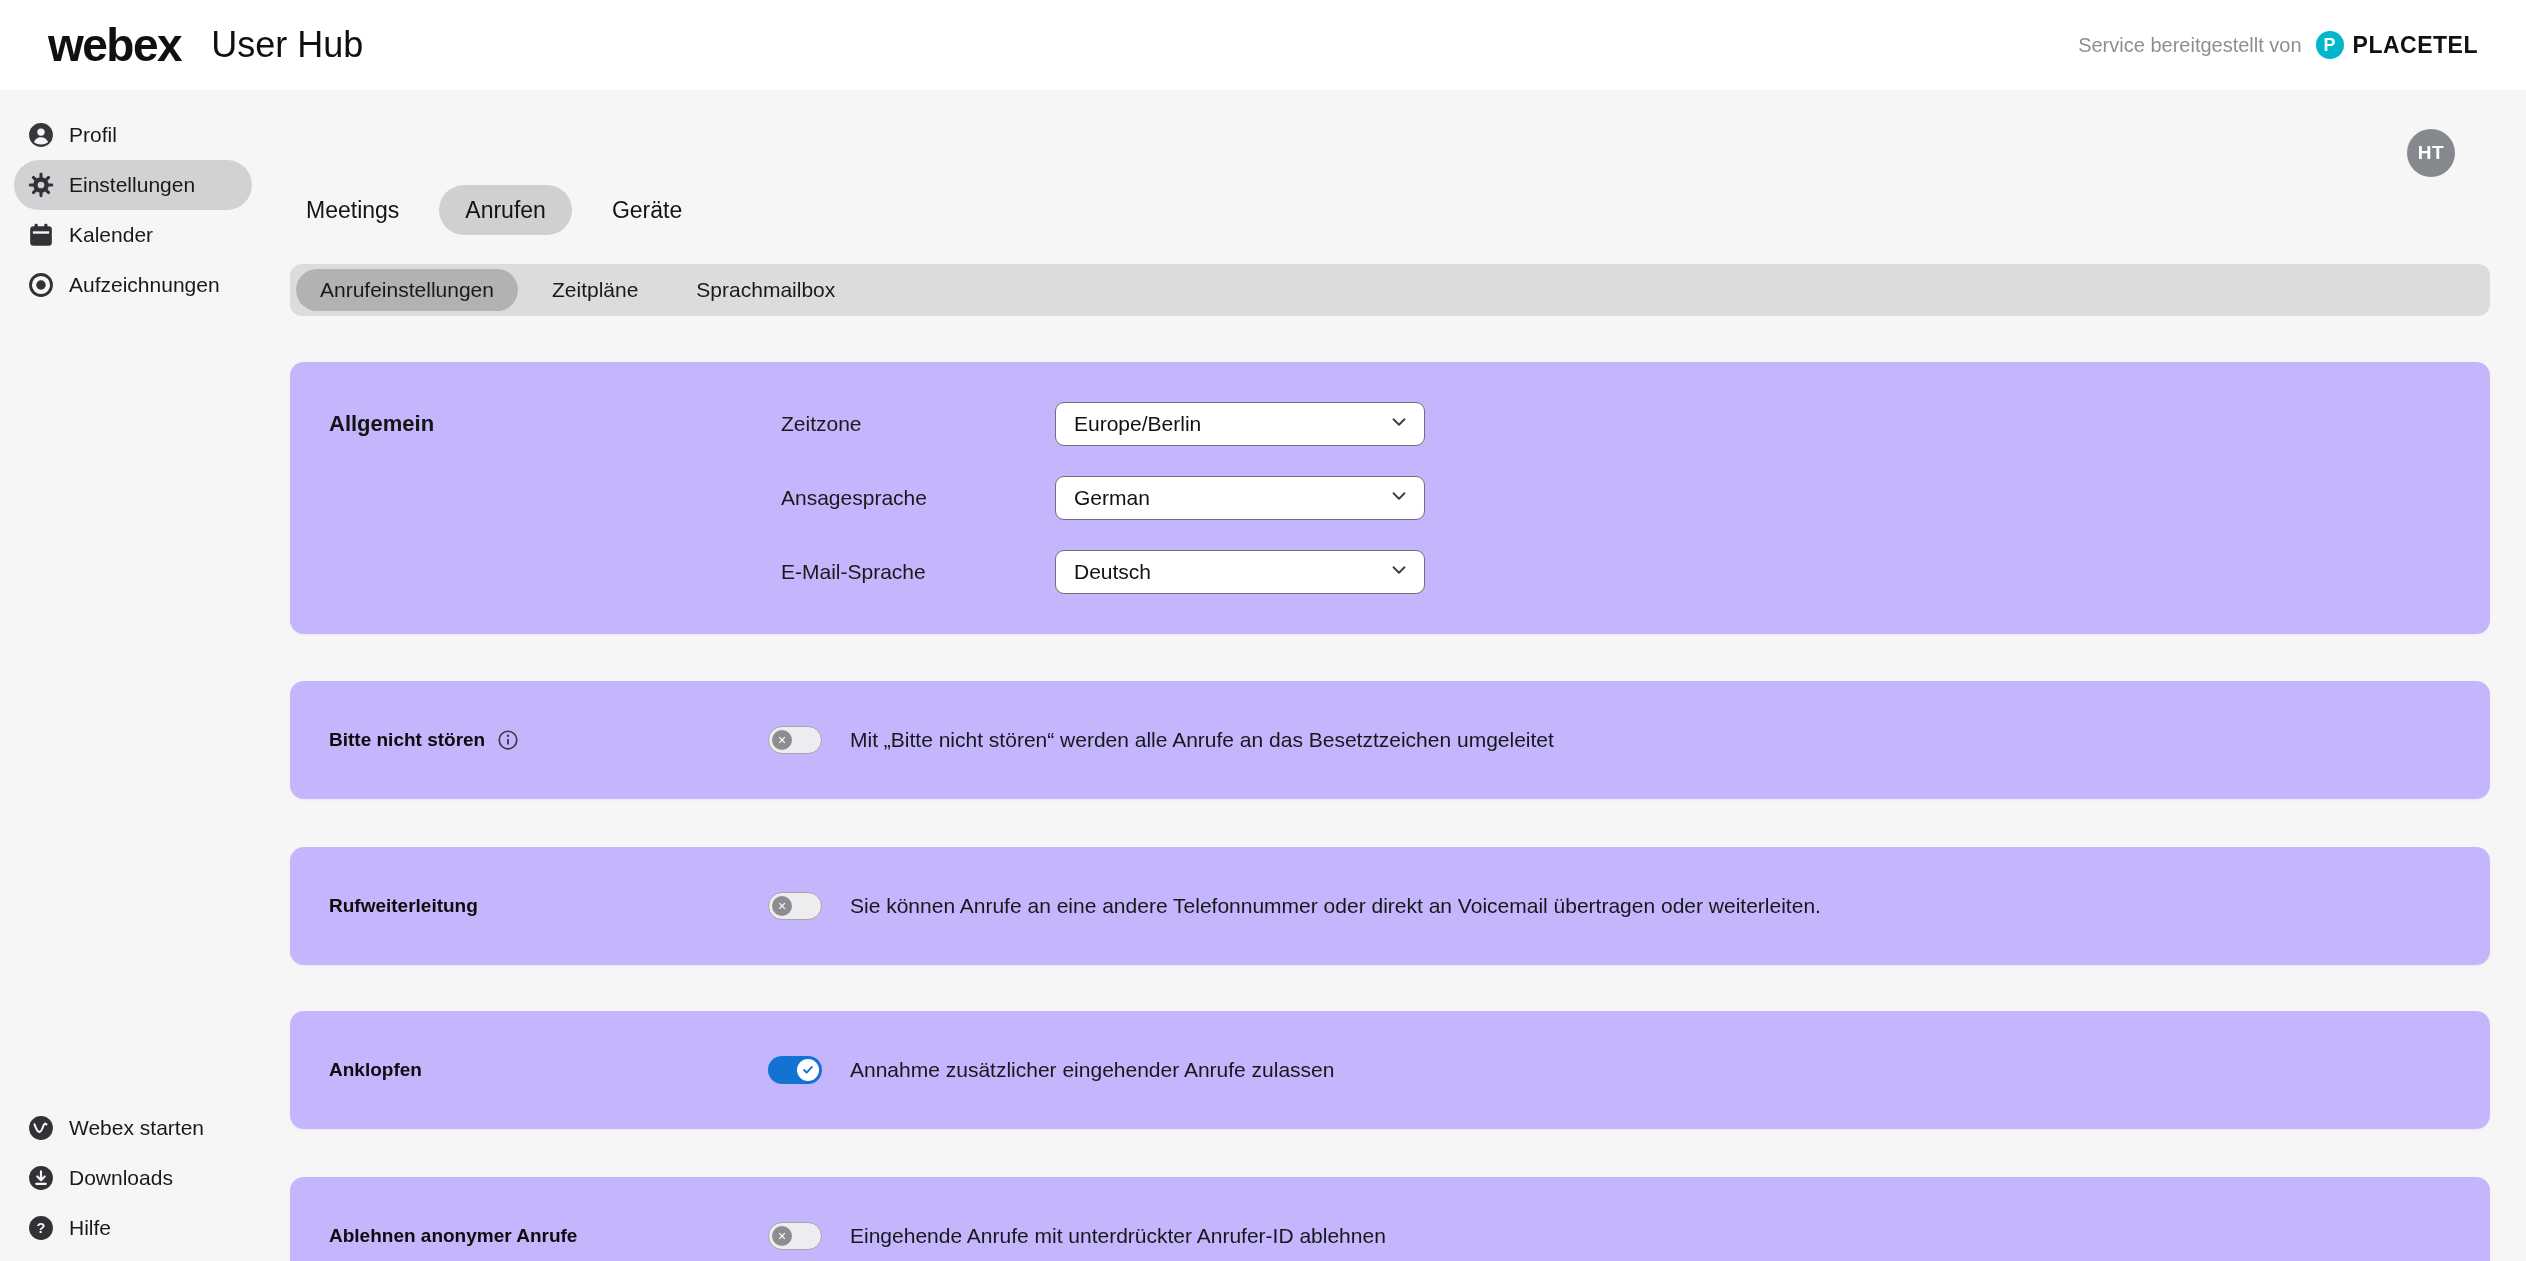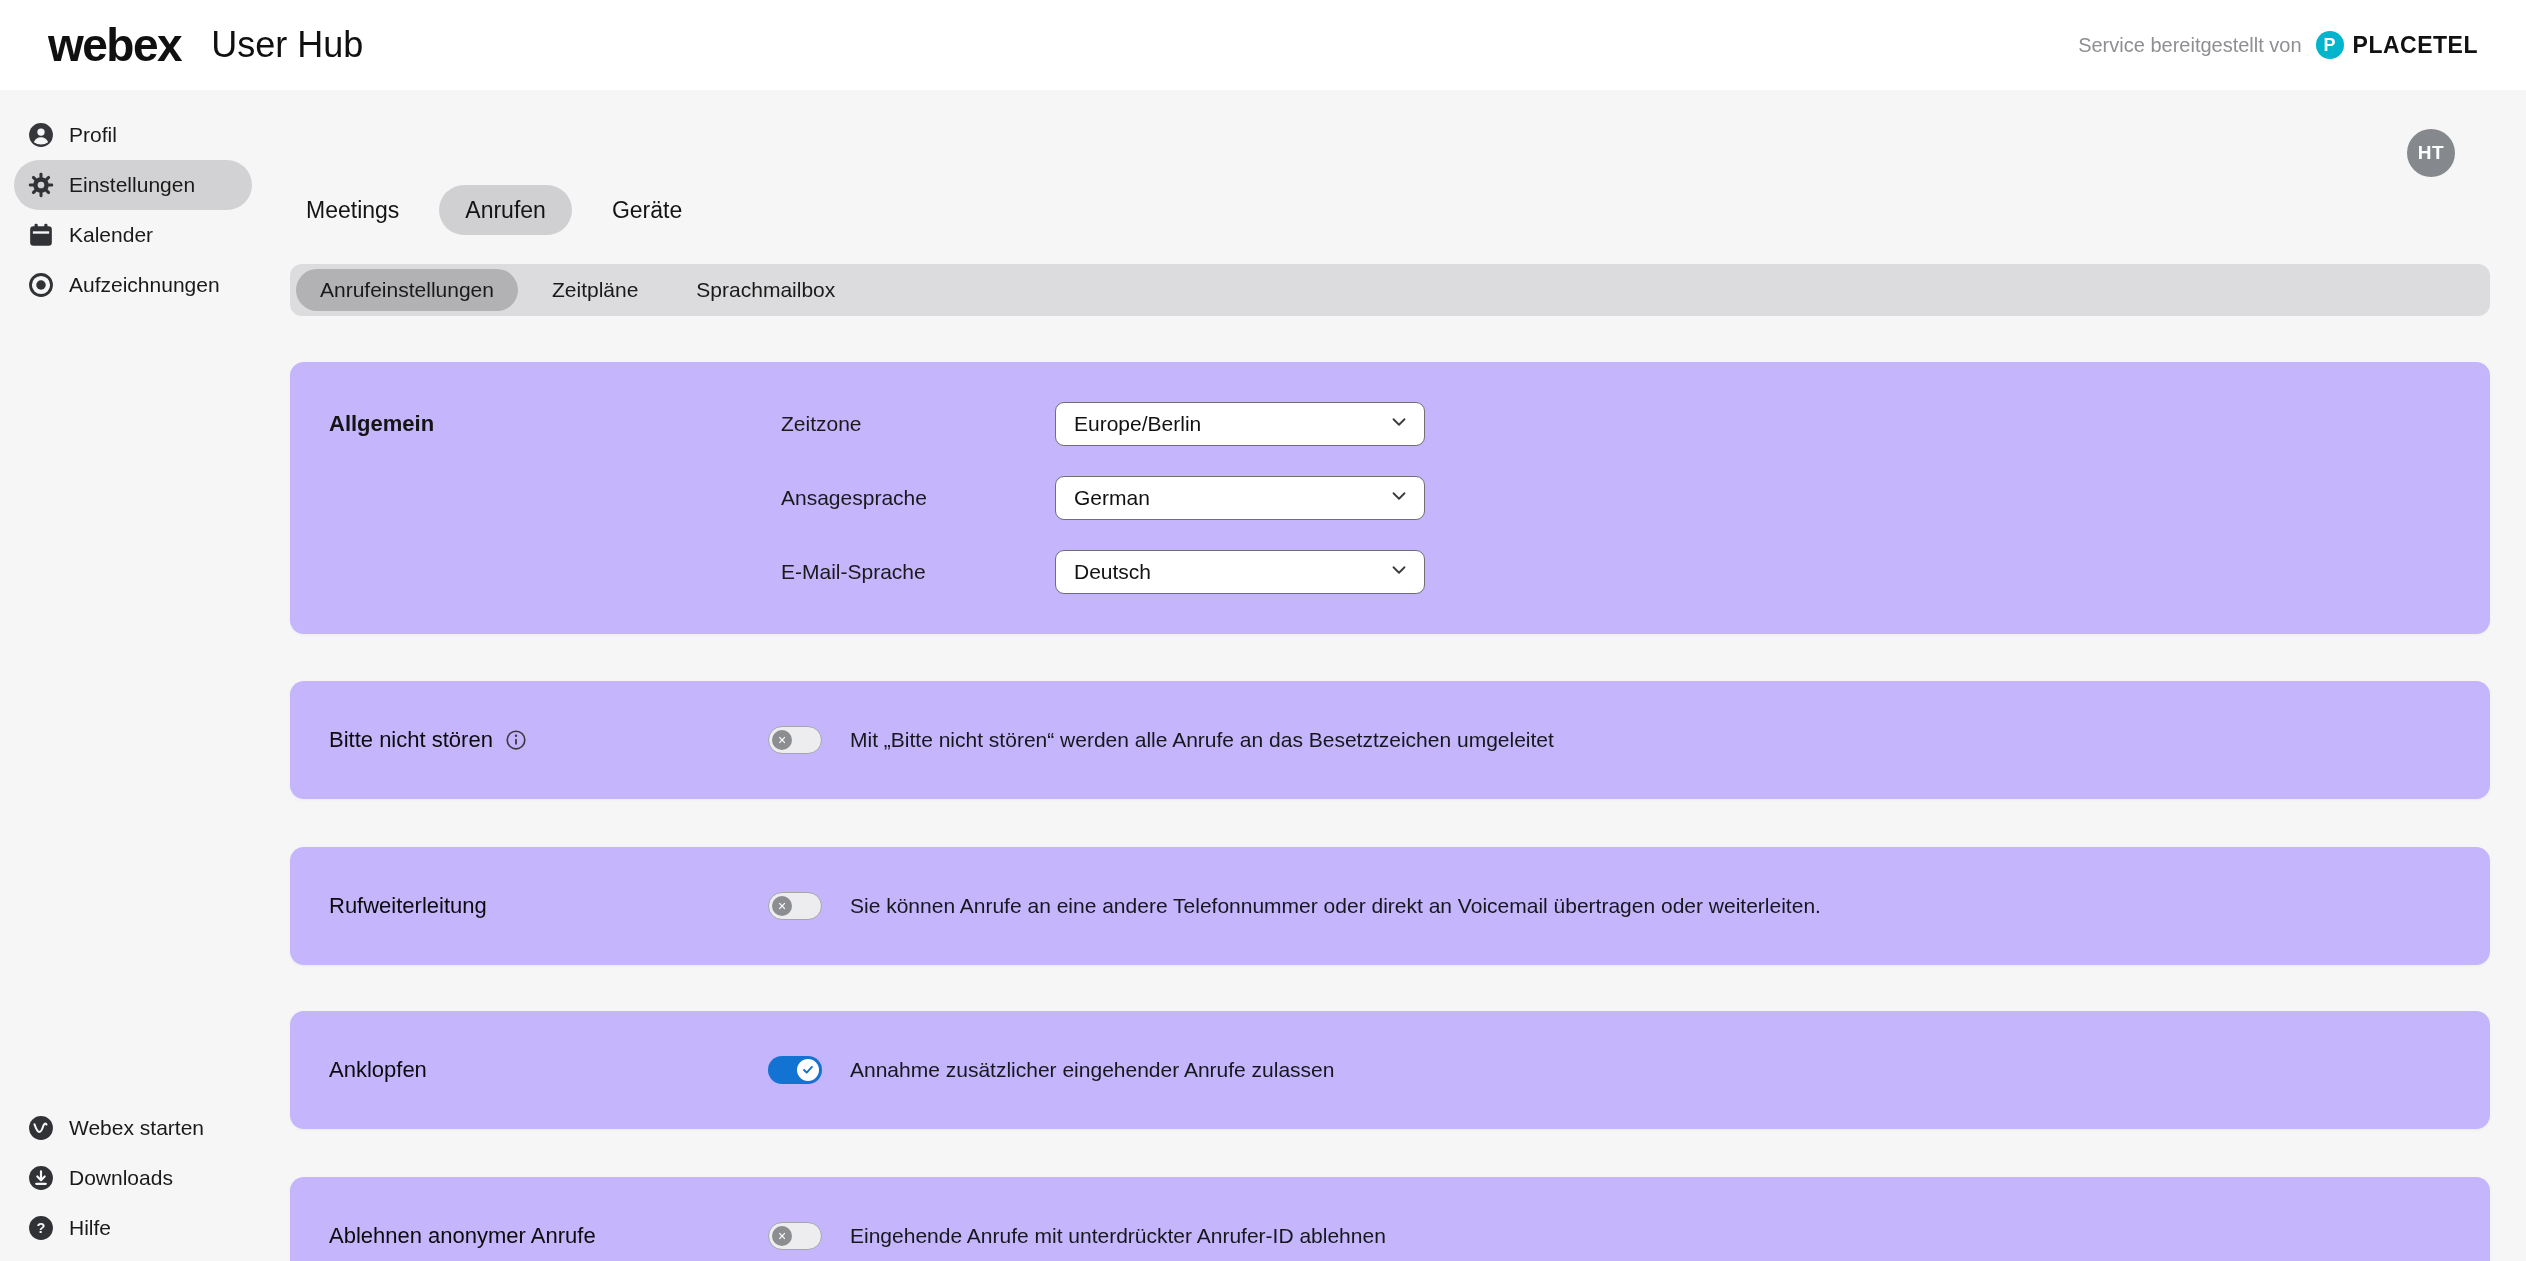--- a/index.html
+++ b/index.html
@@ -56,21 +56,21 @@
   .g-label { width:274px; font-size:21px; color:#1a1a1a; }
   .dropdown { width:370px; height:44px; border:1.5px solid #6f6f73; border-radius:9px; background:#fff;
     display:flex; align-items:center; justify-content:space-between; padding:0 14px 0 18px;
     font-size:21px; color:#121212; cursor:pointer;gap:32px; }
 
   .card.toggle-card { height:118px; display:flex; align-items:center; padding:0 40px 0 39px; }
   .tc-dnd { margin-top:47px; }
   .tc-fwd { margin-top:48px; }
   .tc-cw  { margin-top:46px; }
   .tc-anon{ margin-top:48px; }
-  .tc-title { width:439px; font-size:22px; font-weight:400; display:flex; align-items:center; gap:12px; color:#0c0c0c; }
+  .tc-title { width:439px; font-size:19px; font-weight:700; display:flex; align-items:center; gap:12px; color:#0c0c0c; }
   .tc-desc { margin-left:28px; font-size:21px; color:#16181c; }
 
   
   .toggle { position:relative; width:54px; height:28px; border-radius:14px; flex:none; cursor:pointer; }
   .toggle.off { background:#ededef; border:1px solid #a6a6aa; }
   .toggle.on  { background:#1273d2; }
   .toggle .knob { position:absolute; top:50%; transform:translateY(-50%); border-radius:50%;
     display:flex; align-items:center; justify-content:center; }
   .toggle.off .knob { left:3px; width:20px; height:20px; background:#8c8d91; color:#fff; font-size:14px; line-height:1; }
   .toggle.on  .knob { right:3px; width:22px; height:22px; background:#fff; }

